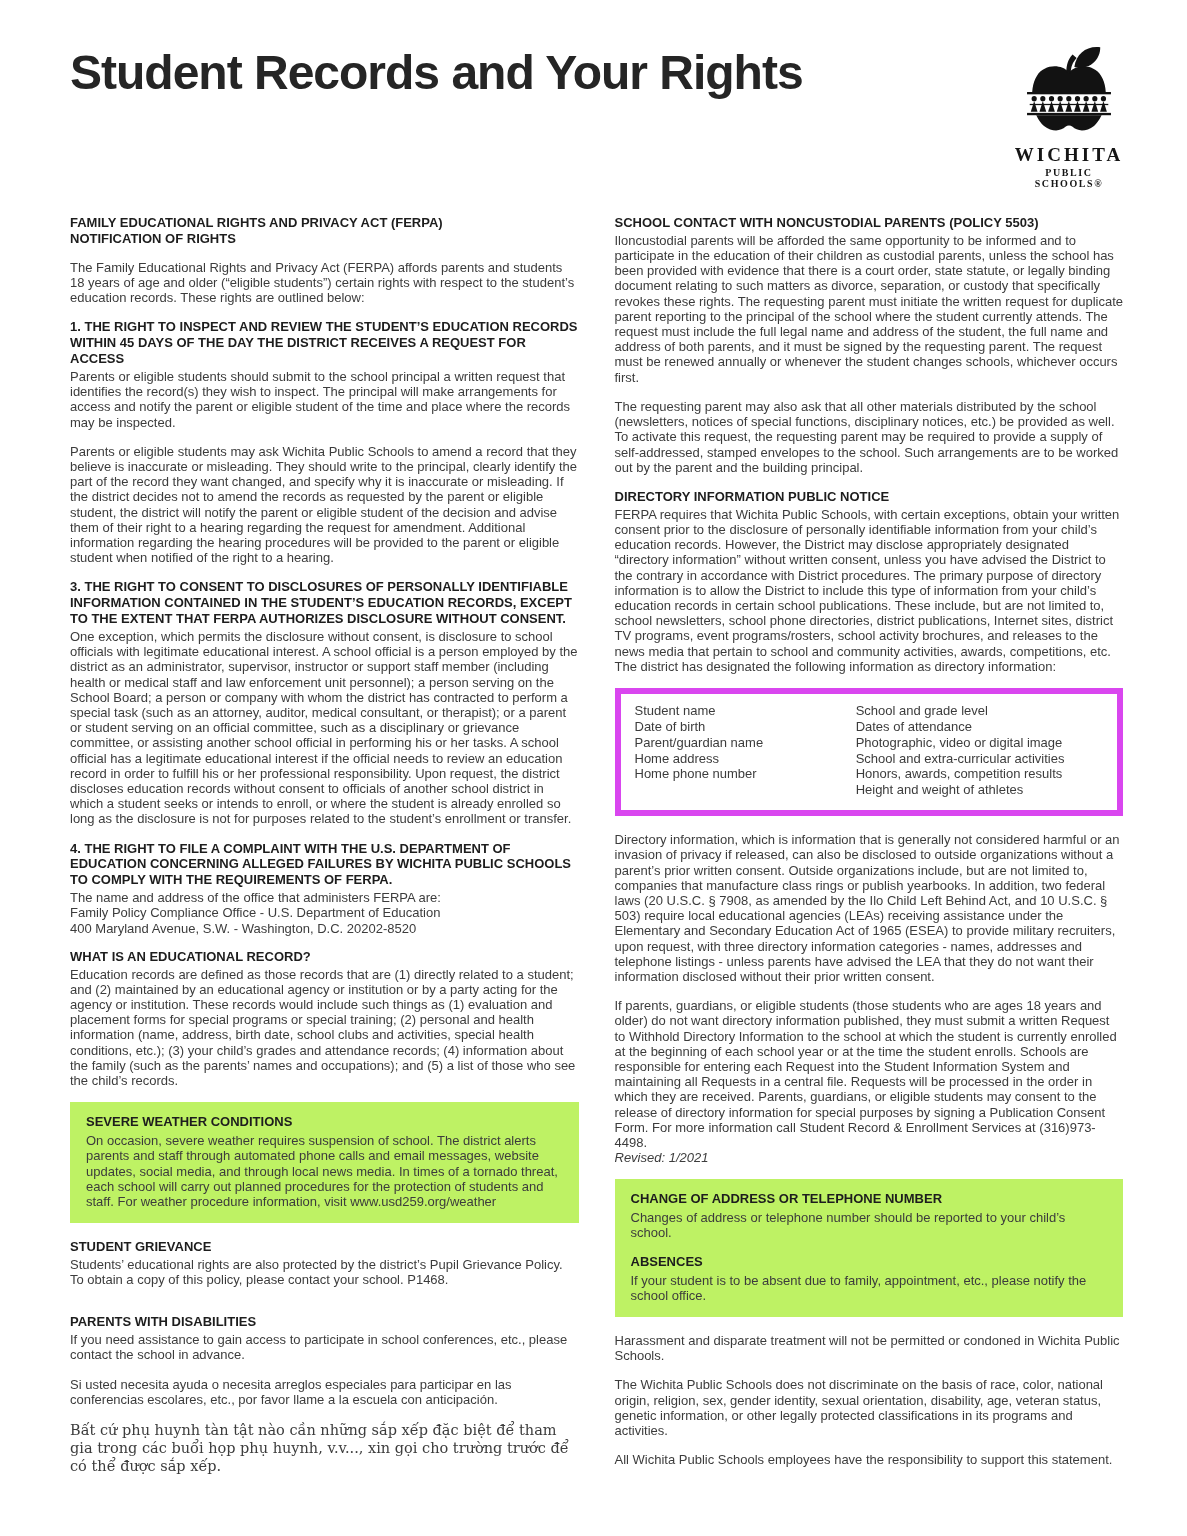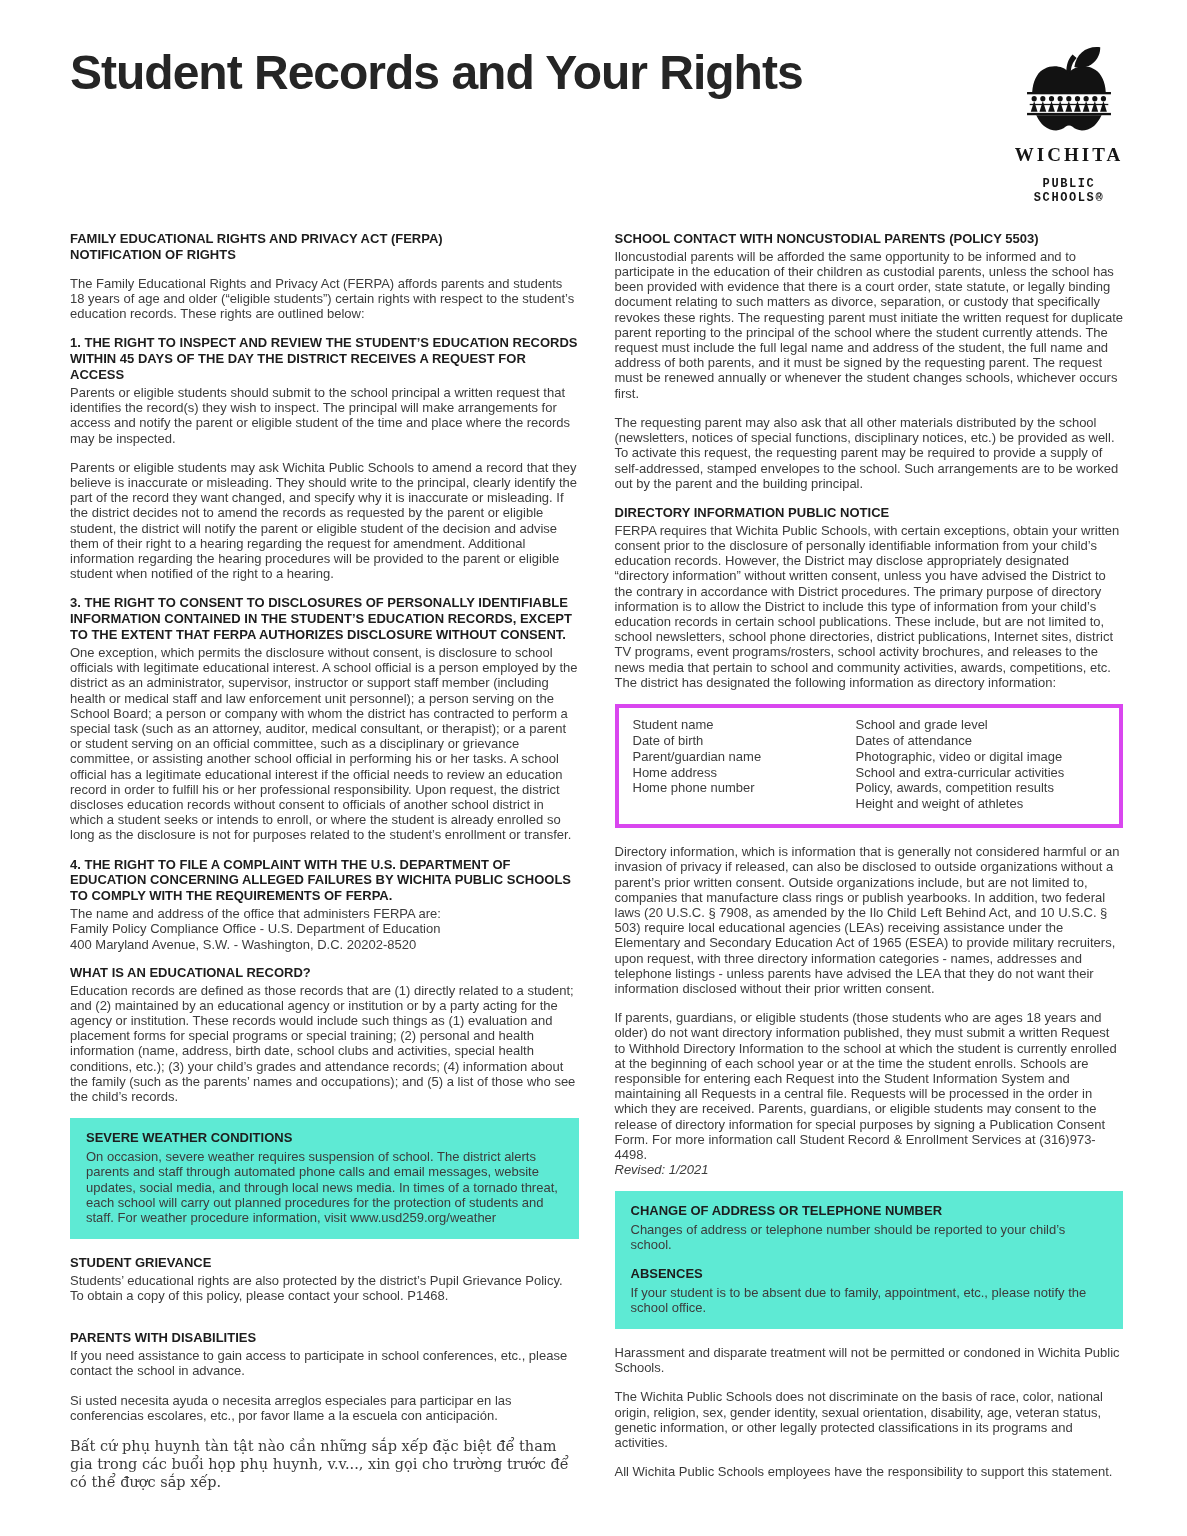--- a/index.html
+++ b/index.html
@@ -18,45 +18,45 @@
     font-size: 48px; font-weight: 700; letter-spacing: -1px;
     color: #252525; line-height: 1.05; padding-top: 8px;
   }
   .logo { width: 112px; text-align: center; flex-shrink: 0; margin-top: 2px; }
   .logo svg { display: block; margin: 0 auto; }
   .logo-word {
     font-family: "Liberation Serif", serif; font-weight: 700;
     font-size: 19px; letter-spacing: 3px; color: #161616; margin-top: 2px;
   }
   .logo-sub {
-    font-family: Liberation Mono, monospace; font-weight: 700;
-    font-size: 12px; letter-spacing: 1.6px; color: #161616; margin-top: 11px;
+    font-family: Liberation Serif, serif; font-weight: 700;
+    font-size: 10px; letter-spacing: 1.6px; color: #161616; margin-top: 1px;
   }
 
   
   .columns { display: flex; gap: 36px; padding: 26px 64px 30px 70px; }
   .col { width: 50%; font-size: 13px; line-height: 1.17; }
 
   .kicker { font-weight: 700; color: #1d1d1d; line-height: 1.22; }
   p.body { margin: 0 0 14px 0; color: #3c3c3c; }
   .sec-head { font-weight: 700; color: #1d1d1d; margin: 0 0 2px 0; line-height: 1.22; }
   .spacer-sm { height: 13px; }
   .addr-line { color: #3c3c3c; }
 
   
   .gray-box {
-    background: #5eead4; padding: 12px 16px 14px 16px; margin: 2px 0 16px 0;
+    background: #bef264; padding: 12px 16px 14px 16px; margin: 2px 0 16px 0;
   }
   .gray-box .sec-head { margin-bottom: 3px; }
   .gray-box p.body { margin-bottom: 0; }
   .gray-box p.body + .sec-head { margin-top: 13px; }
 
   
   .dir-box {
-    border: 4px solid #d946ef; display: flex; padding: 9px 12px 12px 14px;
+    border: 6px solid #d946ef; display: flex; padding: 9px 12px 12px 14px;
     margin: 4px 0 16px 0; background: #fff;
   }
   .dir-col { list-style: none; }
   .dir-col.left { width: 47%; }
   .dir-col.right { width: 53%; }
   .dir-col li { line-height: 1.22; color: #3c3c3c; }
 
   
   .viet {
     font-family: "DejaVu Serif", serif; font-size: 14.5px; line-height: 1.25;
@@ -193,21 +193,21 @@
           <li>Date of birth</li>
           <li>Parent/guardian name</li>
           <li>Home address</li>
           <li>Home phone number</li>
         </ul>
         <ul class="dir-col right">
           <li>School and grade level</li>
           <li>Dates of attendance</li>
           <li>Photographic, video or digital image</li>
           <li>School and extra-curricular activities</li>
-          <li>Policy, awards, competition results</li>
+          <li>Honors, awards, competition results</li>
           <li>Height and weight of athletes</li>
         </ul>
       </div>
 
       <p class="body">Directory information, which is information that is generally not considered harmful or an invasion of privacy if released, can also be disclosed to outside organizations without a parent’s prior written consent. Outside organizations include, but are not limited to, companies that manufacture class rings or publish yearbooks. In addition, two federal laws (20 U.S.C. § 7908, as amended by the Ilo Child Left Behind Act, and 10 U.S.C. § 503) require local educational agencies (LEAs) receiving assistance under the Elementary and Secondary Education Act of 1965 (ESEA) to provide military recruiters, upon request, with three directory information categories - names, addresses and telephone listings - unless parents have advised the LEA that they do not want their information disclosed without their prior written consent.</p>
 
       <p class="body" style="margin-bottom:0;">If parents, guardians, or eligible students (those students who are ages 18 years and older) do not want directory information published, they must submit a written Request to Withhold Directory Information to the school at which the student is currently enrolled at the beginning of each school year or at the time the student enrolls. Schools are responsible for entering each Request into the Student Information System and maintaining all Requests in a central file. Requests will be processed in the order in which they are received. Parents, guardians, or eligible students may consent to the release of directory information for special purposes by signing a Publication Consent Form. For more information call Student Record &amp; Enrollment Services at (316)973-4498.</p>
       <div class="revised">Revised: 1/2021</div>
 
       <div class="gray-box">

